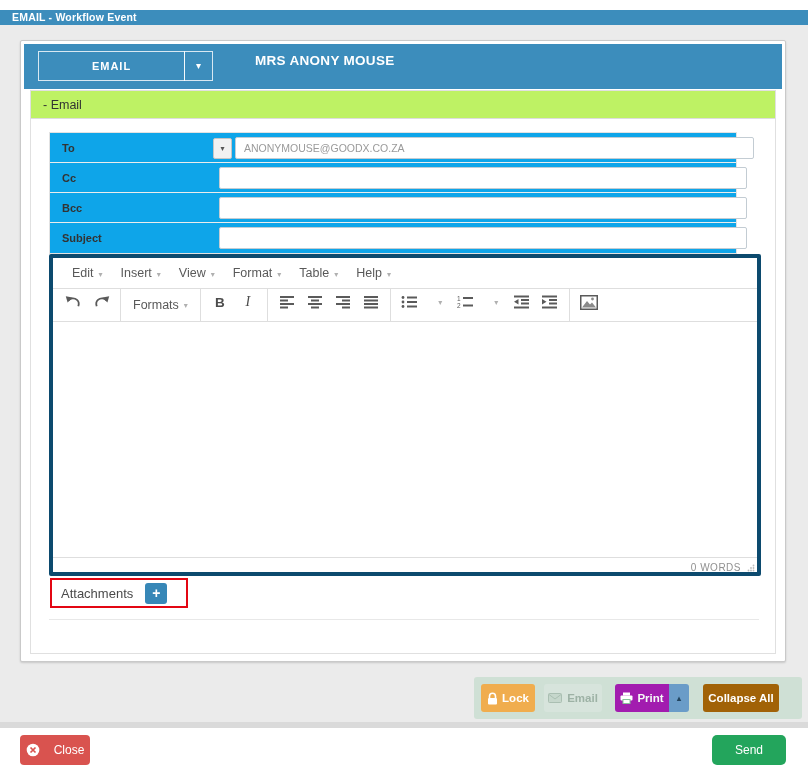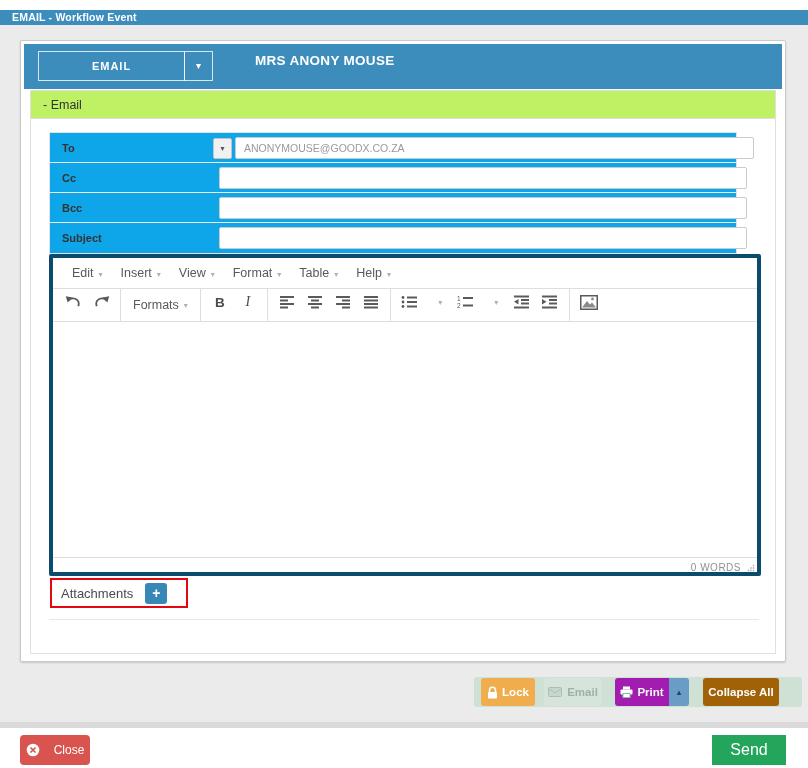--- a/index.html
+++ b/index.html
@@ -50,34 +50,34 @@
   .wordcount { position:absolute; right:16px; top:4px; font-size:10px; color:#909090; letter-spacing:.5px; }
   .grip { position:absolute; right:2px; bottom:2px; cursor:nwse-resize; }
 
   
   .attach-box { position:absolute; left:19px; top:487px; width:138px; height:30px; border:2px solid #e30613; display:flex; align-items:center; background:#fff; }
   .attach-label { margin-left:9px; font-size:13px; color:#4a4a4a; }
   .attach-add { margin-left:12px; width:22px; height:21px; background:#3787b7; border-radius:3px; color:#fff; font-size:14px; font-weight:bold; text-align:center; line-height:21px; cursor:pointer; }
   .attach-divider { position:absolute; left:18px; top:528px; width:710px; border-top:1px solid #e8e8e8; }
 
   
-  .action-bar { position:absolute; left:474px; top:677px; width:328px; height:30px; background:#cfe0d5; border-radius:3px; display:flex; align-items:center; padding-left:7px; }
+  .action-bar { position:absolute; left:474px; top:677px; width:328px; height:42px; background:#cfe0d5; border-radius:3px; display:flex; align-items:center; padding-left:7px; }
   .abtn { height:28px; border:none; border-radius:3px; font-family:"Liberation Sans",sans-serif; font-size:11.5px; font-weight:600; display:flex; align-items:center; justify-content:center; cursor:pointer; }
   .btn-lock { width:54px; background:#f0ad4e; color:#fff; gap:4px; }
   .btn-email { width:58px; margin-left:9px; background:#d7e4dc; color:#9db2a5; gap:5px; cursor:default; }
   .print-group { margin-left:13px; display:flex; }
   .btn-print { width:54px; background:#a21caf; color:#f4faf6; border-radius:3px 0 0 3px; gap:4px; }
   .print-caret { width:20px; height:28px; background:#6a9cc8; border-radius:0 3px 3px 0; color:#23455f; font-size:9px; display:flex; align-items:center; justify-content:center; cursor:pointer; }
   .btn-collapse { margin-left:14px; width:76px; background:#a16207; color:#fff; font-weight:bold; }
 
   
   .footer-band { position:absolute; left:0; top:722px; width:808px; height:6px; background:#dadada; }
   .footer { position:absolute; left:0; top:728px; width:808px; height:40px; background:#fff; }
   .btn-close { position:absolute; left:20px; top:7px; width:70px; height:30px; background:#d9534f; border:none; border-radius:4px; color:#fff; font-family:"Liberation Sans",sans-serif; font-size:12px; display:flex; align-items:center; justify-content:center; gap:14px; cursor:pointer; }
-  .btn-send { position:absolute; left:712px; top:7px; width:74px; height:30px; background:#23a55c; border:none; border-radius:0; color:#fff; font-family:"Liberation Sans",sans-serif; font-size:16px; display:flex; align-items:center; justify-content:center; cursor:pointer; }
+  .btn-send { position:absolute; left:712px; top:7px; width:74px; height:30px; background:#23a55c; border:none; border-radius:5px; color:#fff; font-family:"Liberation Sans",sans-serif; font-size:12px; display:flex; align-items:center; justify-content:center; cursor:pointer; }
 </style>
 </head>
 <body>
 
 <div id="app">
 
   <div class="top-strip"></div>
   <div class="titlebar">
     <span>EMAIL - Workflow Event</span>
   </div>

